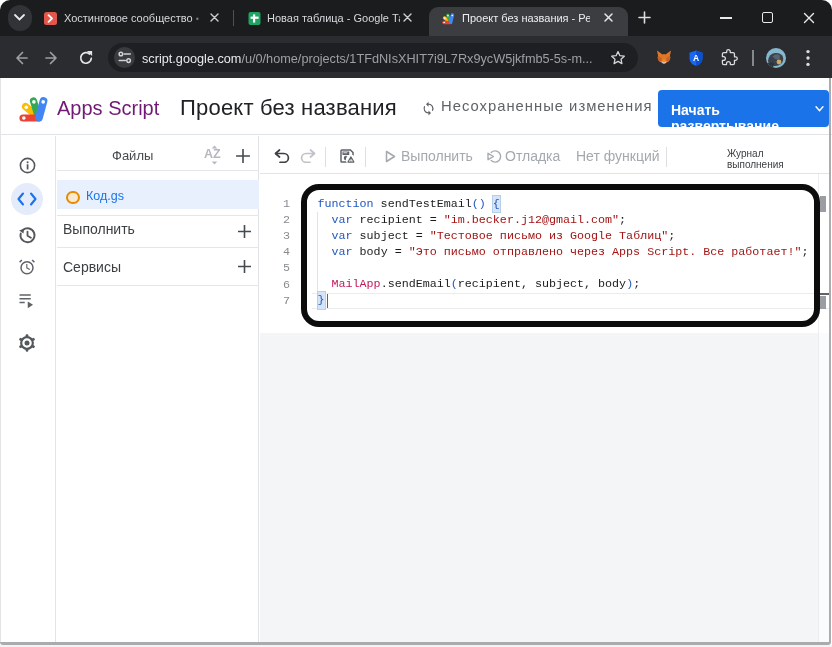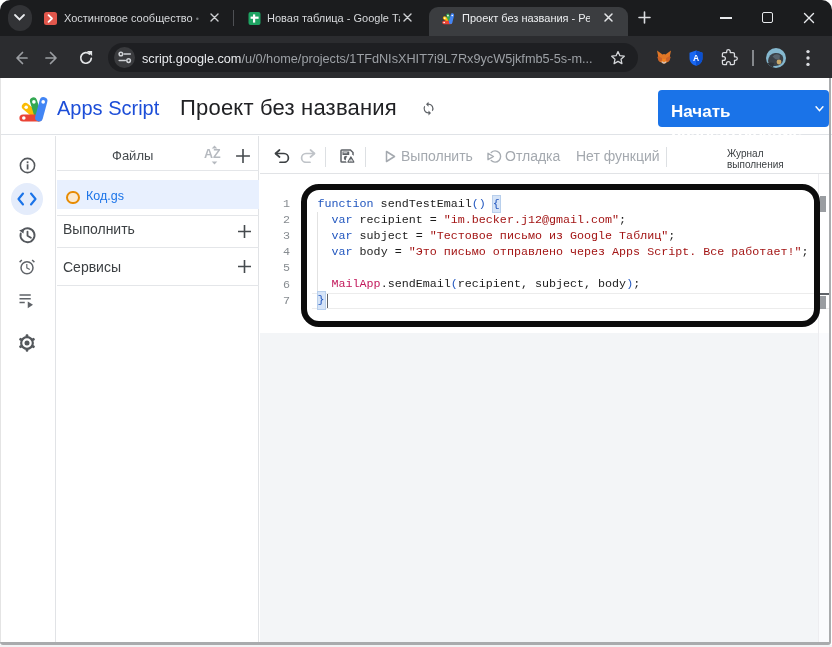--- a/index.html
+++ b/index.html
@@ -154,29 +154,30 @@
         <path d="M22.5 22.5 L9.5 11.5" stroke="#fbbc04" stroke-width="7.2" stroke-linecap="round"></path>
 <path d="M22.5 22.5 L17.5 6" stroke="#34a853" stroke-width="7.2" stroke-linecap="round"></path>
 <path d="M22.5 23 L7 23" stroke="#ea4335" stroke-width="7.2" stroke-linecap="round"></path>
 <path d="M23 22.5 L27.5 6" stroke="#4285f4" stroke-width="7.8" stroke-linecap="round"></path>
 <circle cx="7.8" cy="23" r="1.8" fill="#fff"></circle>
         <circle cx="10.2" cy="12.2" r="1.8" fill="#fff"></circle>
         <circle cx="17.9" cy="6.9" r="1.8" fill="#fff"></circle>
         <circle cx="27.2" cy="6.9" r="1.8" fill="#fff"></circle>
       </g>
     </svg>
-<div class="abs" style="left:57px;top:97px;font-size:20px;color:#1d4ed8;">Apps Script</div>
+<div class="abs" style="left:57px;top:97px;font-size:20px;color:#701a75;">Apps Script</div>
 <div class="abs" style="left:180px;top:95px;font-size:22px;color:#202124;letter-spacing:0.2px;">Проект без названия</div>
 
 <svg class="abs" style="left:420.5px;top:100.5px;" width="15" height="15" viewBox="0 0 24 24">
       <path d="M12 4V1L8 5l4 4V6c3.3 0 6 2.7 6 6 0 1-.25 2-.7 2.8l1.46 1.46A8 8 0 0 0 12 4zm0 14c-3.3 0-6-2.7-6-6 0-1 .25-2 .7-2.8L5.24 7.74A8 8 0 0 0 12 20v3l4-4-4-4v3z" fill="#5f6368"></path>
     </svg>
+<div class="abs" style="left:441px;top:98px;font-size:14.8px;color:#5f6368;letter-spacing:1px;">Несохраненные изменения</div>
 
 <div class="abs" style="left:658px;top:90px;width:171px;height:37px;background:#1a73e8;border-radius:4px;"></div>
-<div class="abs" style="left:671px;top:102px;font-size:17px;font-weight:bold;color:#fff;">Начать развертывание</div>
+<div class="abs" style="left:671px;top:102px;font-size:14px;font-weight:bold;color:#fff;">Начать развертывание</div>
 <svg class="abs" style="left:815px;top:106px;" width="9" height="6" viewBox="0 0 10 7">
       <path d="M1 1 L5 5.5 L9 1" stroke="#fff" stroke-width="1.7" fill="none" stroke-linecap="round"></path>
     </svg>
 
 <div class="abs" style="left:0;top:136px;width:56px;height:506px;background:#fff;border-right:1px solid #e1e3e6;"></div>
 
 <svg class="abs" style="left:18px;top:156px;" width="19" height="19" viewBox="0 0 24 24">
       <path d="M12 2a10 10 0 1 0 0 20 10 10 0 0 0 0-20zm0 18a8 8 0 1 1 0-16 8 8 0 0 1 0 16z" fill="#54585c"></path>
       <rect x="11" y="10.5" width="2.2" height="6.5" fill="#54585c"></rect>
       <rect x="11" y="6.8" width="2.2" height="2.3" fill="#54585c"></rect>

